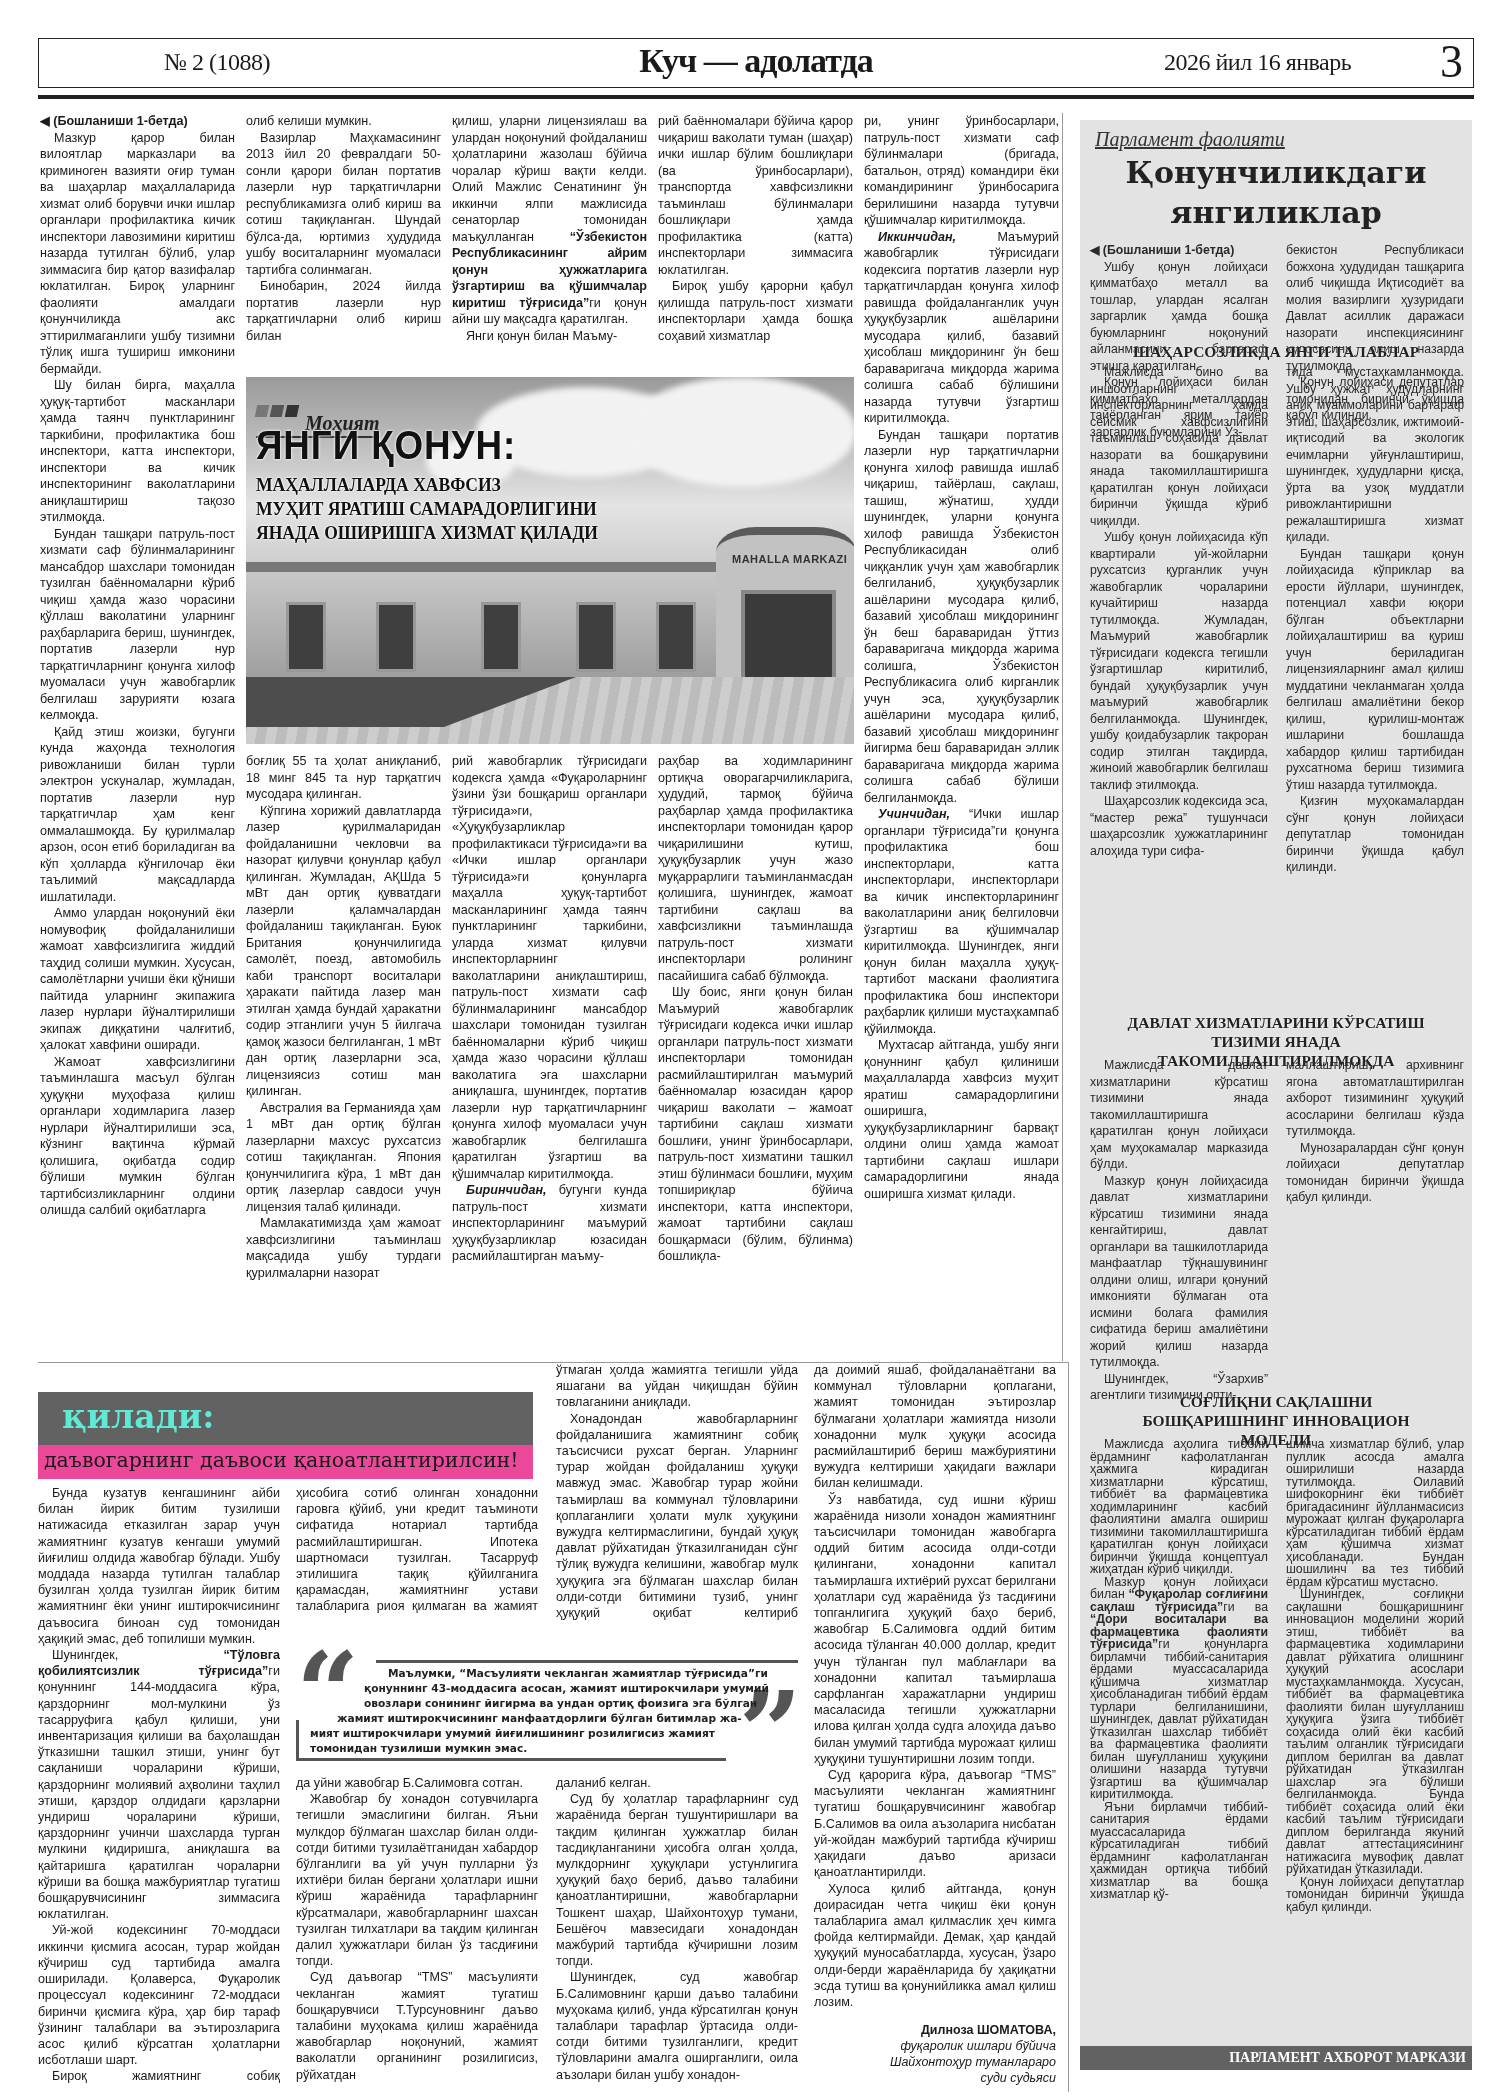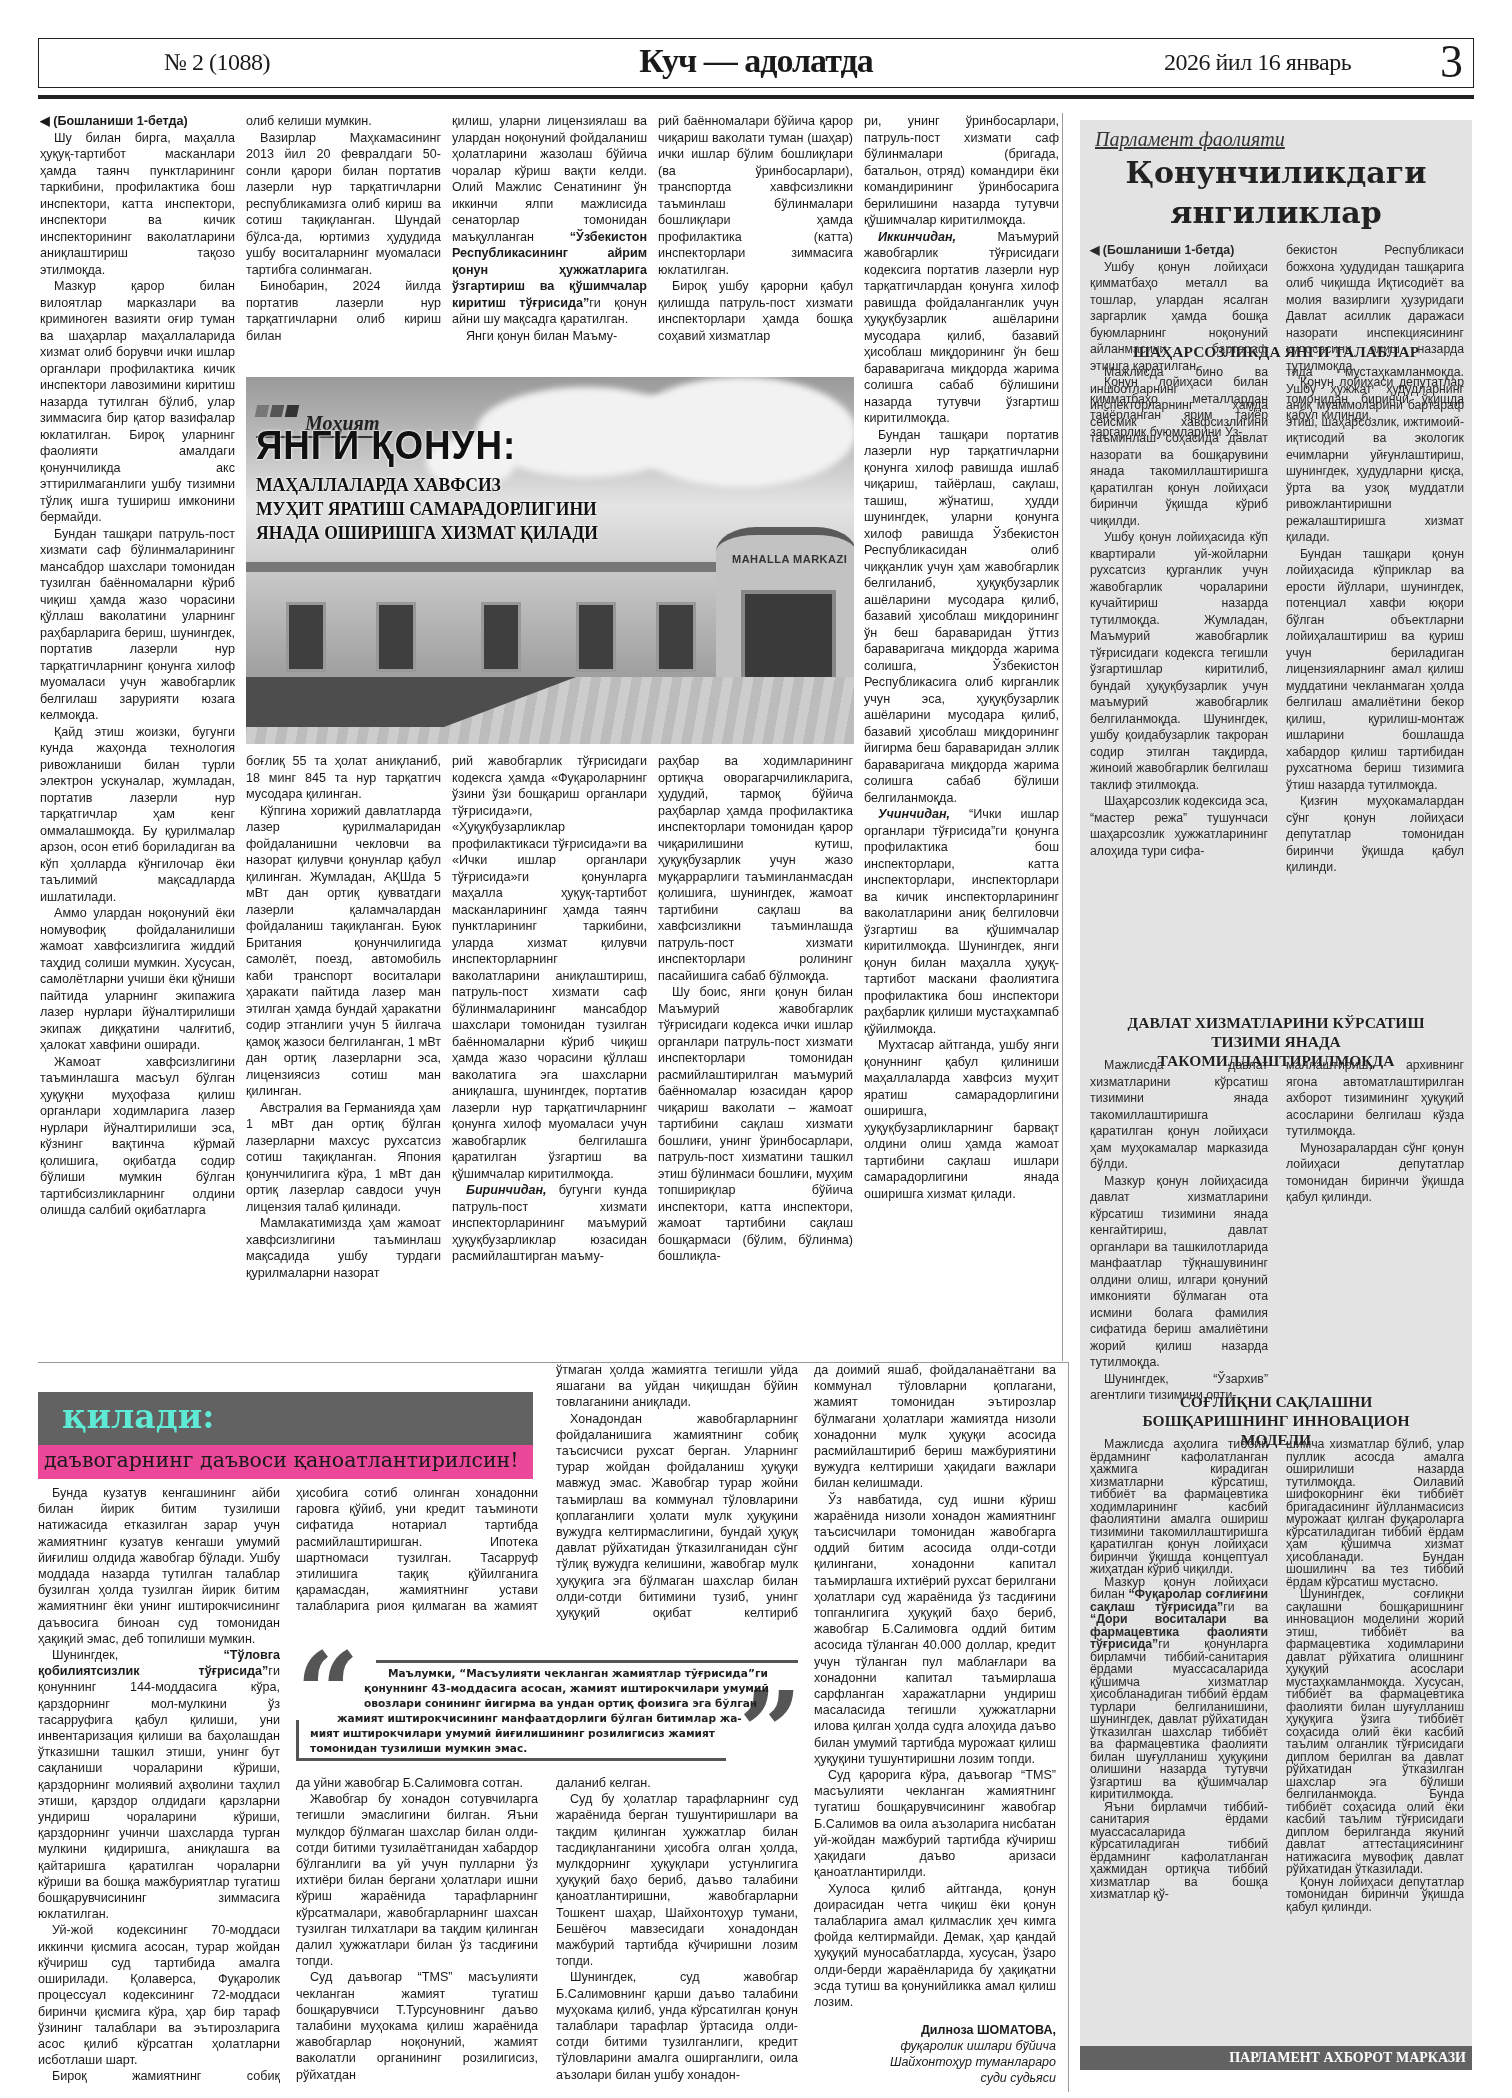--- a/index.html
+++ b/index.html
@@ -77,22 +77,22 @@
 <div class="masthead">
   <span class="mh-issue">№ 2 (1088)</span>
   <span class="mh-title">Куч — адолатда</span>
   <span class="mh-date">2026 йил 16 январь</span>
   <span class="mh-page">3</span>
 </div>
 <div class="mh-rule"></div>
 
 <div class="col" style="left:40px; top:113px; width:195px; height:1245px; overflow:hidden;">
   <p class="noind cont">◀ (Бошланиши 1-бетда)</p>
+  <p>Мазкур қарор билан вилоятлар марказлари ва криминоген вазияти оғир туман ва шаҳарлар маҳаллаларида хизмат олиб борувчи ички ишлар органлари профилактика кичик инспектори лавозимини киритиш назарда тутилган бўлиб, улар зиммасига бир қатор вазифалар юклатилган. Бироқ уларнинг фаолияти амалдаги қонунчиликда акс эттирилмаганлиги ушбу тизимни тўлиқ ишга тушириш имконини бермайди.</p>
   <p>Шу билан бирга, маҳалла ҳуқуқ-тартибот масканлари ҳамда таянч пунктларининг таркибини, профилактика бош инспектори, катта инспектори, инспектори ва кичик инспекторининг ваколатларини аниқлаштириш тақозо этилмоқда.</p>
-  <p>Мазкур қарор билан вилоятлар марказлари ва криминоген вазияти оғир туман ва шаҳарлар маҳаллаларида хизмат олиб борувчи ички ишлар органлари профилактика кичик инспектори лавозимини киритиш назарда тутилган бўлиб, улар зиммасига бир қатор вазифалар юклатилган. Бироқ уларнинг фаолияти амалдаги қонунчиликда акс эттирилмаганлиги ушбу тизимни тўлиқ ишга тушириш имконини бермайди.</p>
   <p>Бундан ташқари патруль-пост хизмати саф бўлинмаларининг мансабдор шахслари томонидан тузилган баённомаларни кўриб чиқиш ҳамда жазо чорасини қўллаш ваколатини уларнинг раҳбарларига бериш, шунингдек, портатив лазерли нур тарқатгичларнинг қонунга хилоф муомаласи учун жавобгарлик белгилаш зарурияти юзага келмоқда.</p>
   <p>Қайд этиш жоизки, бугунги кунда жаҳонда технология ривожланиши билан турли электрон ускуналар, жумладан, портатив лазерли нур тарқатгичлар ҳам кенг оммалашмоқда. Бу қурилмалар арзон, осон етиб бориладиган ва кўп ҳолларда кўнгилочар ёки таълимий мақсадларда ишлатилади.</p>
   <p>Аммо улардан ноқонуний ёки номувофиқ фойдаланилиши жамоат хавфсизлигига жиддий таҳдид солиши мумкин. Хусусан, самолётларни учиши ёки қўниши пайтида уларнинг экипажига лазер нурлари йўналтирилиши экипаж диққатини чалғитиб, ҳалокат хавфини оширади.</p>
   <p>Жамоат хавфсизлигини таъминлашга масъул бўлган ҳуқуқни муҳофаза қилиш органлари ходимларига лазер нурлари йўналтирилиши эса, кўзнинг вақтинча кўрмай қолишига, оқибатда содир бўлиши мумкин бўлган тартибсизликларнинг олдини олишда салбий оқибатларга</p>
 </div>
 
 <div class="col" style="left:246px; top:113px; width:195px; height:255px; overflow:hidden;">
   <p class="noind">олиб келиши мумкин.</p>
   <p>Вазирлар Маҳкамасининг 2013 йил 20 февралдаги 50-сонли қарори билан портатив лазерли нур тарқатгичларни республикамизга олиб кириш ва сотиш тақиқланган. Шундай бўлса-да, юртимиз ҳудудида ушбу воситаларнинг муомаласи тартибга солинмаган.</p>
   <p>Бинобарин, 2024 йилда портатив лазерли нур тарқатгичларни олиб кириш билан</p>

